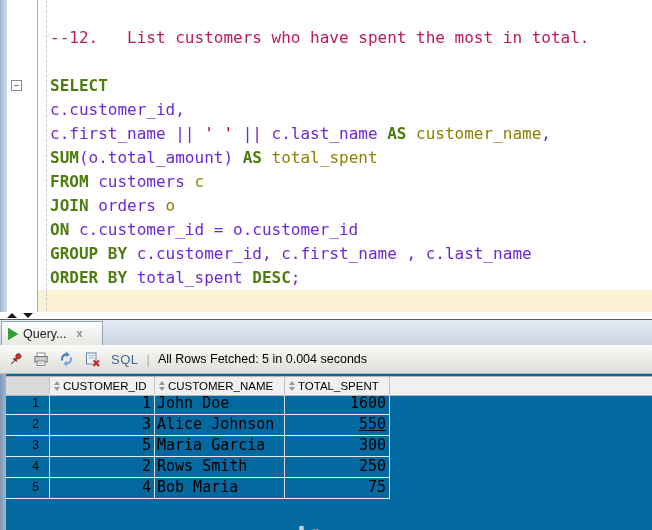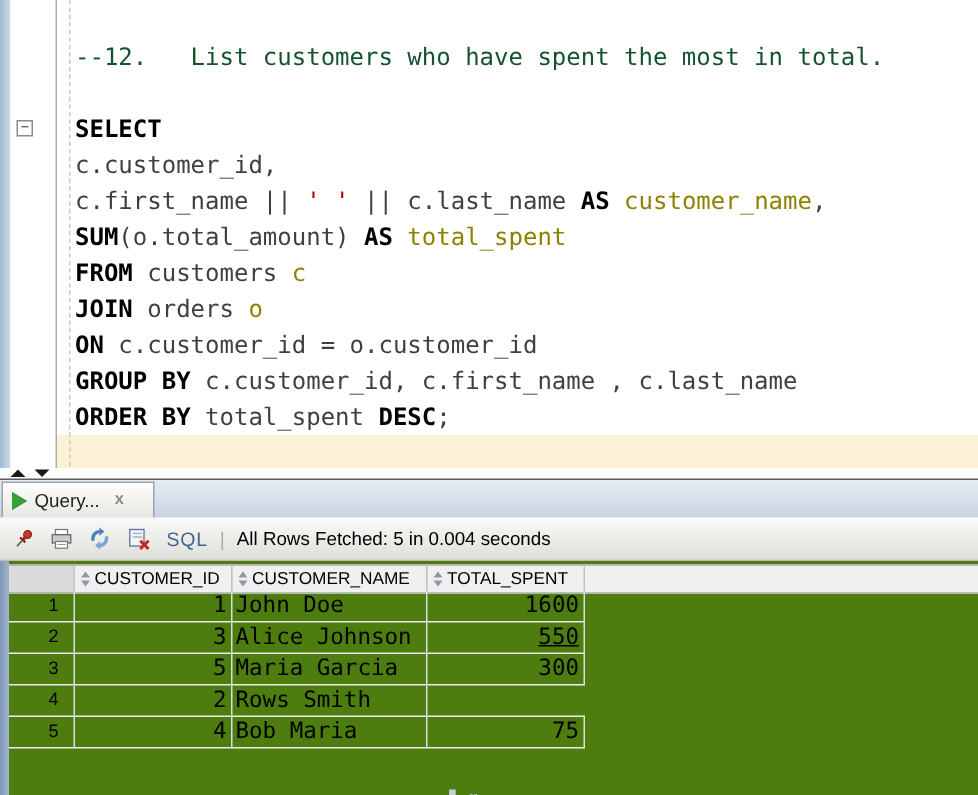--- a/index.html
+++ b/index.html
@@ -14,25 +14,25 @@
        border-right:1px solid #adadad;}
   .fold-box{position:absolute;left:11px;top:80px;width:11px;height:11px;background:#fff;
        border:1px solid #8a8a8a;color:#444;font:9px/9px "DejaVu Sans Mono",monospace;
        text-align:center;box-sizing:border-box;}
   .indent-guide{position:absolute;left:46px;top:0;height:311px;width:0;
        border-left:1px dashed #c9c9c9;z-index:3;}
   .current-line{position:absolute;left:38px;top:290px;width:614px;height:22px;background:#fbf2d5;}
   #code-lines{position:absolute;left:50px;top:26px;z-index:2;
        font:16px/24px "DejaVu Sans Mono",monospace;white-space:pre;}
   .code-line{height:24px;}
-  .tok-keyword{color:#000000;font-weight:bold;}
+  .tok-keyword{color:#4d7c0f;font-weight:bold;}
   .tok-identifier{color:#8f8000;}
   .tok-string{color:#b00000;}
-  .tok-comment{color:#14532d;margin-top:48px;}
-  .tok-plain{color:#404040;}
+  .tok-comment{color:#be185d;margin-top:48px;}
+  .tok-plain{color:#6d28d9;}
 
   
   #splitter{position:absolute;left:0;top:312px;width:652px;height:7px;background:#fff;
        border-bottom:1px solid #5c5c5c;}
   .tri{display:inline-block;width:0;height:0;vertical-align:top;margin-top:1px;}
   .tri.up{margin-left:7px;border-left:5px solid transparent;border-right:5px solid transparent;
        border-bottom:5px solid #1a1a1a;}
   .tri.down{margin-left:2px;border-left:5px solid transparent;border-right:5px solid transparent;
        border-top:5px solid #1a1a1a;}
 
@@ -51,21 +51,21 @@
 
   #toolbar{position:absolute;left:0;top:25px;width:652px;height:28px;
        background:linear-gradient(#fafaf8,#dededa);border-bottom:1px solid #bcbcbc;
        display:flex;align-items:center;}
   .tb-icon{margin-left:9px;display:inline-flex;}
   .sql-label{margin-left:10px;font-size:13px;color:#44658c;letter-spacing:0.5px;}
   .tb-sep{margin:0 8px;color:#aaa;font-size:13px;}
   .status-text{font-size:12.5px;color:#000;}
 
   
-  #gridarea{position:absolute;left:0;top:54px;width:652px;height:156px;background:#4d7c0f;}
+  #gridarea{position:absolute;left:0;top:54px;width:652px;height:156px;background:#0369a1;}
   .left-strip{position:absolute;left:0;top:0;width:6px;height:156px;
        background:linear-gradient(to right,#7e96b6,#a3b5cc);}
   #grid-header{position:absolute;left:6px;top:2px;height:18px;display:flex;
        border-top:1px solid #b5b5b5;border-bottom:1px solid #b5b5b5;box-sizing:content-box;}
   .hcell{height:18px;background:#f0f0f1;border-right:1px solid #c3c3c3;box-sizing:border-box;
        display:flex;align-items:center;font-size:11.5px;color:#000;overflow:hidden;}
   .hcell.gutter-h{background:#d9dadc;}
   .hcell.filler{border-right:none;background:#f0f0f1;}
   .sort-icon{display:inline-flex;flex-direction:column;margin:0 3px 0 4px;}
   .sort-icon i{display:block;width:0;height:0;border-left:3.5px solid transparent;
@@ -196,20 +196,21 @@
           <div class="grow">
             <div class="gcell rownum" style="width: 44px;">3</div>
             <div class="gcell num" style="width: 105px;">5</div>
             <div class="gcell txt" style="width: 130px;">Maria Garcia</div>
             <div class="gcell num" style="width: 105px;">300</div>
           </div>
           <div class="grow">
             <div class="gcell rownum" style="width: 44px;">4</div>
             <div class="gcell num" style="width: 105px;">2</div>
             <div class="gcell txt" style="width: 130px;">Rows Smith</div>
+            <div class="gcell num" style="width: 105px;">250</div>
           </div>
           <div class="grow">
             <div class="gcell rownum" style="width: 44px;">5</div>
             <div class="gcell num" style="width: 105px;">4</div>
             <div class="gcell txt" style="width: 130px;">Bob Maria</div>
             <div class="gcell num" style="width: 105px;">75</div>
           </div>
         </div>
       <div class="watermark">
         <div class="wm-ar">مستقل</div>

